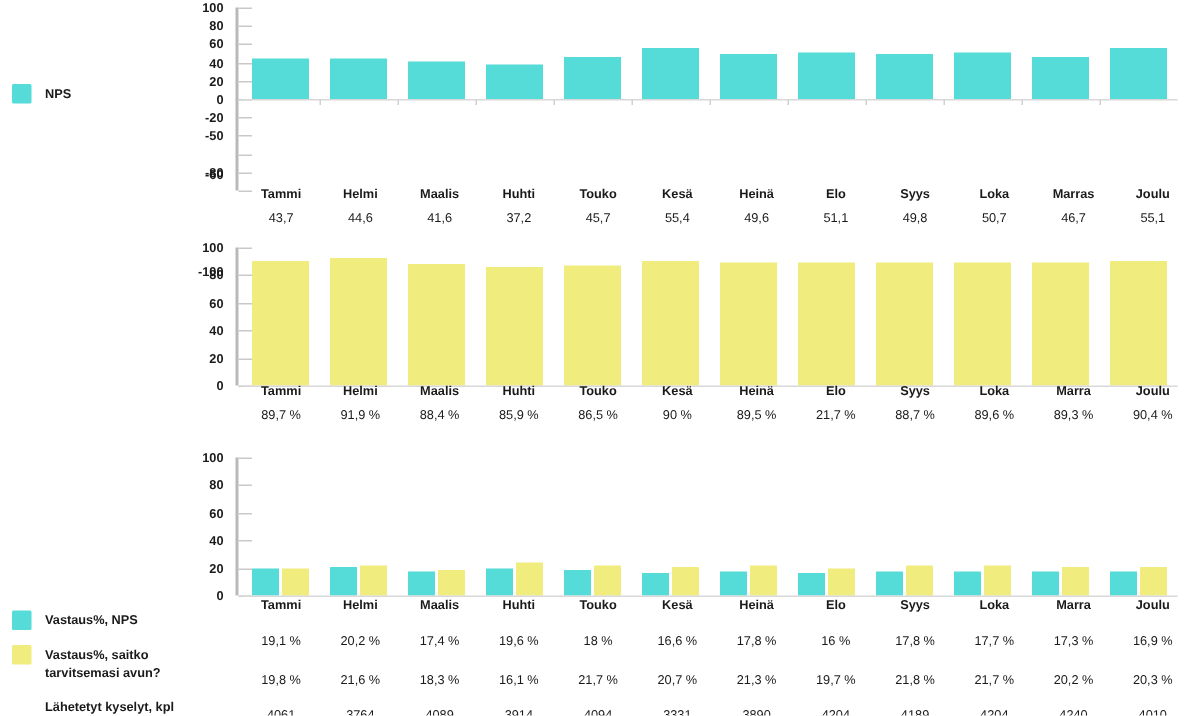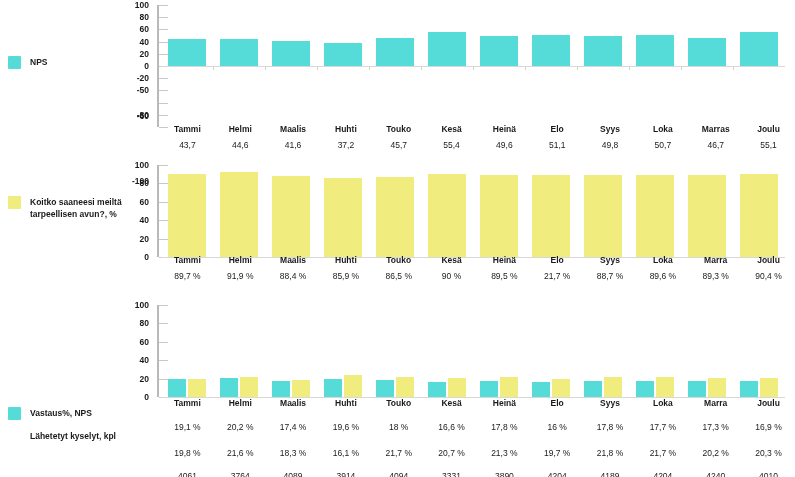--- a/index.html
+++ b/index.html
@@ -175,26 +175,20 @@
         <div class="cell">51,1</div>
         <div class="cell">49,8</div>
         <div class="cell">50,7</div>
         <div class="cell">46,7</div>
         <div class="cell">55,1</div>
       </div>
   </div>
 
   <div class="panel" style="top:163px;height:130px;">
 
-    <div class="legend-col" style="top:32px;">
-      <div class="legend-row">
-        <span class="swatch yellow"></span>
-        <span class="legend-txt">Koitko saaneesi meiltä tarpeellisen avun?, %</span>
-      </div>
-    </div>
 
     <div class="plot" style="left:113px;top:2px;width:672px;height:92px;">
       <div class="yaxis" id="y2">
           <div class="ytick" style="top: 0px;">100</div>
           <div class="ytick" style="top: 18.4px;">80</div>
           <div class="ytick" style="top: 36.8px;">60</div>
           <div class="ytick" style="top: 55.2px;">40</div>
           <div class="ytick" style="top: 73.6px;">20</div>
           <div class="ytick" style="top: 92px;">0</div>
         </div>
@@ -276,20 +270,24 @@
       </div>
   </div>
 
   <div class="panel" style="top:303px;height:174px;">
 
     <div class="legend-col" style="top:103px;">
       <div class="legend-row">
         <span class="swatch cyan"></span>
         <span class="legend-txt">Vastaus%, NPS</span>
       </div>
+      <div class="legend-row">
+        <span class="swatch yellow"></span>
+        <span class="legend-txt">Vastaus%, saitko tarvitsemasi avun?</span>
+      </div>
       <div class="legend-row legend-noswatch">
         <span class="legend-txt">Lähetetyt kyselyt, kpl</span>
       </div>
     </div>
 
     <div class="plot" style="left:113px;top:2px;width:672px;height:92px;">
       <div class="yaxis" id="y3">
           <div class="ytick" style="top: 0px;">100</div>
           <div class="ytick" style="top: 18.4px;">80</div>
           <div class="ytick" style="top: 36.8px;">60</div>

